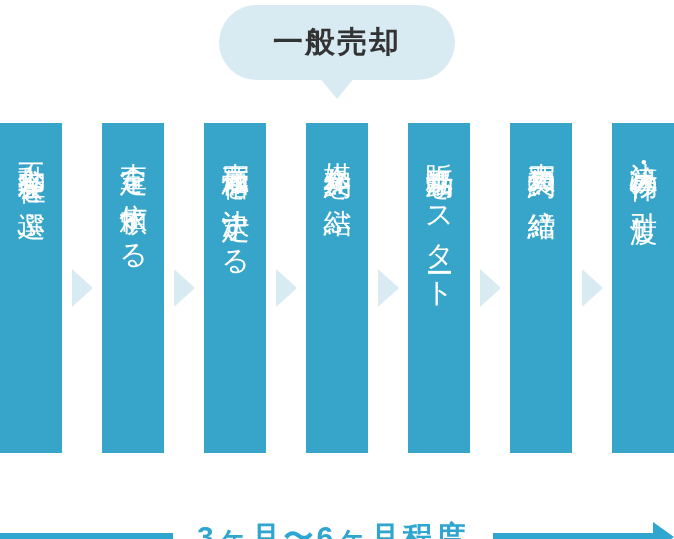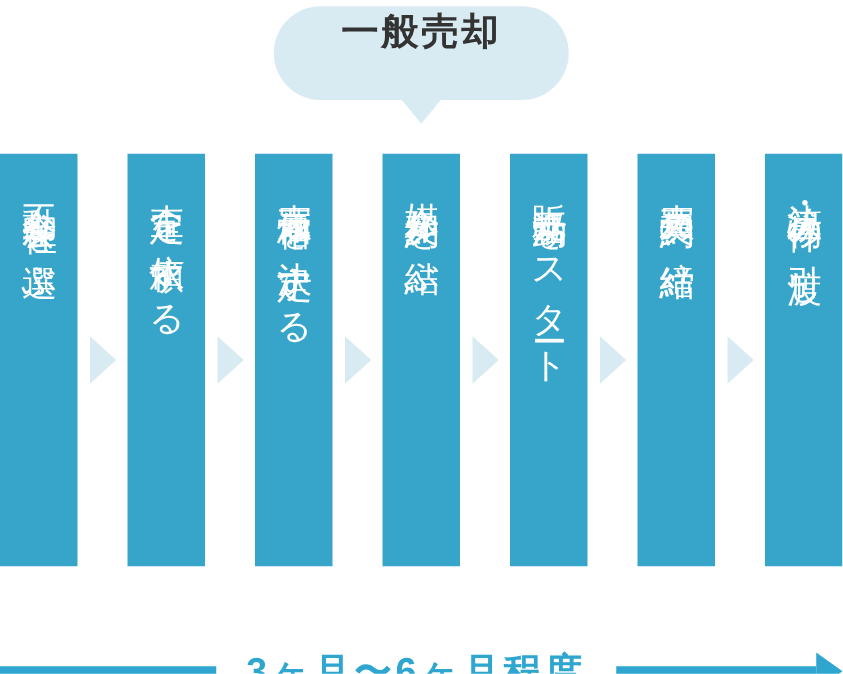--- a/index.html
+++ b/index.html
@@ -24,21 +24,21 @@
   
   .bubble {
     position: absolute;
     left: 219px;
     top: 5px;
     width: 236px;
     height: 75px;
     background: var(--light-blue);
     border-radius: 38px;
     display: flex;
-    align-items: flex-start;
+    align-items: center;
     justify-content: center;
   }
   .bubble-label {
     font-size: 30px;
     font-weight: bold;
     color: var(--bubble-text);
     letter-spacing: 2px;
     white-space: nowrap;
   }
   .bubble-tail {

